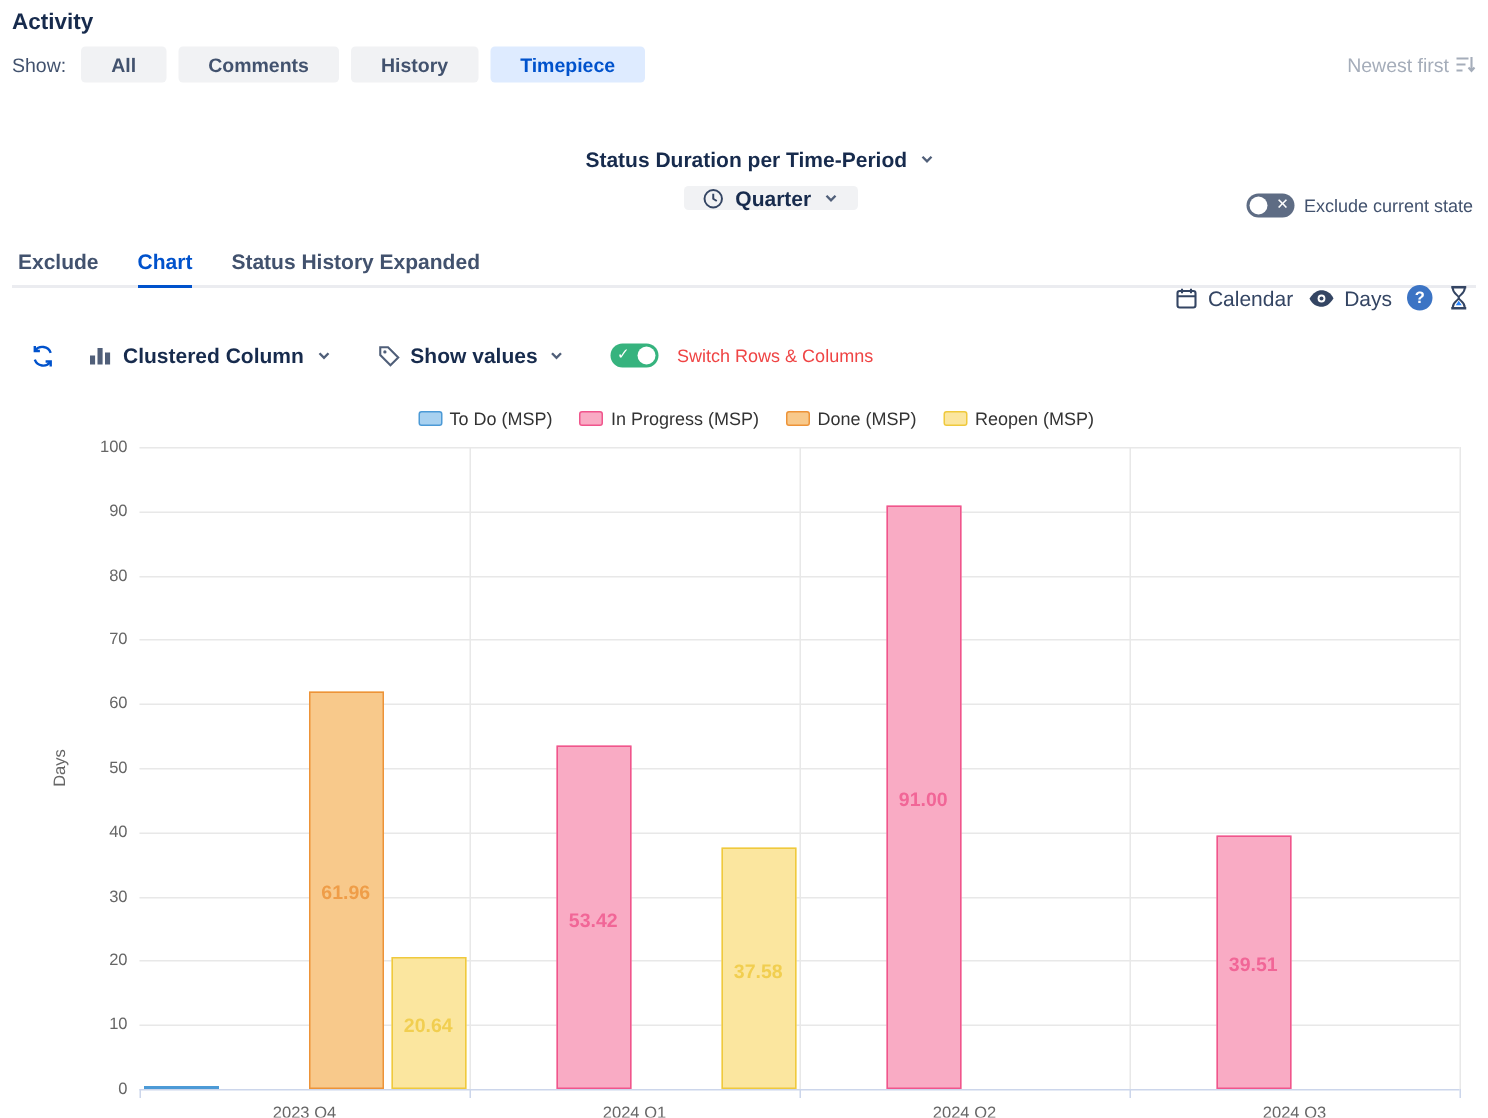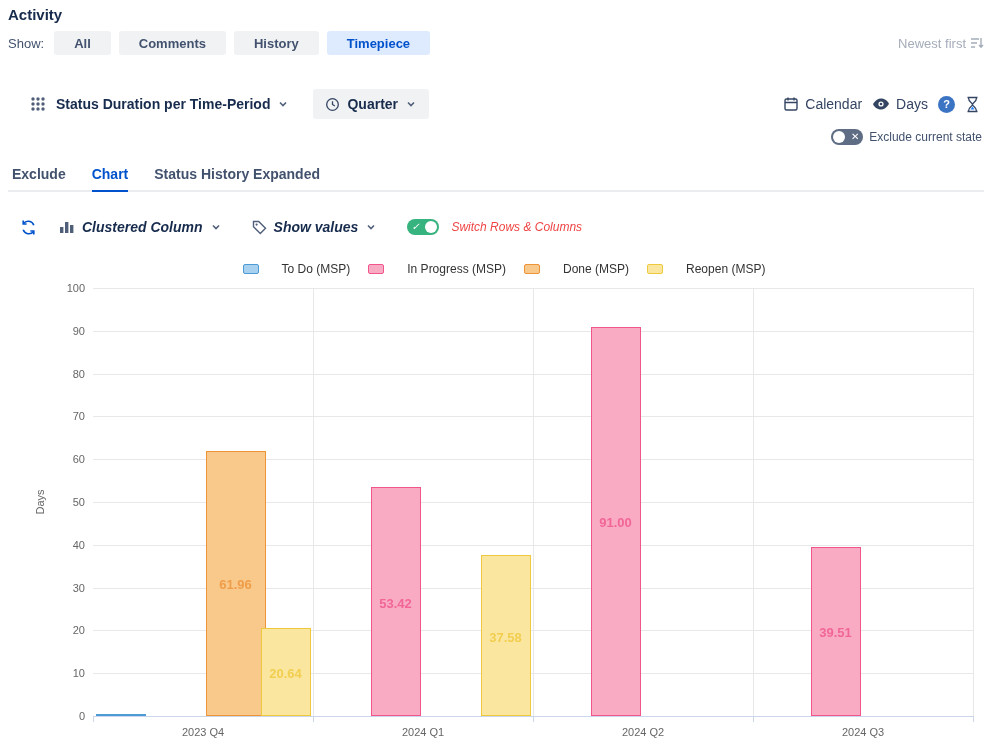--- a/index.html
+++ b/index.html
@@ -15,28 +15,28 @@
   .show-label { font-size:13px; color:#42526E; margin-right:2px; }
   .filter-btn {
     border:none; background:#F1F2F4; color:#42526E; font-size:13px; font-weight:600;
     height:24px; padding:0 20px; border-radius:3px; cursor:pointer;
     font-family:"Liberation Sans", sans-serif;
   }
   .filter-btn.active { background:#DEEBFF; color:#0052CC; }
   .sort-ctl { margin-left:auto; display:flex; align-items:center; gap:4px; color:#A5ADBA; font-size:13px; cursor:pointer; }
 
   
-  .report-toolbar { display:flex; align-items:center; margin-top:32px; padding-left:22px; height:32px; gap:10px; }
+  .report-toolbar { display:flex; align-items:center; margin-top:32px; padding-left:22px; height:32px; gap:10px;flex-direction:column; }
   .dd-label { display:flex; align-items:center; gap:7px; font-size:14px; font-weight:600; color:#172B4D; cursor:pointer; }
   .pill-btn {
     display:flex; align-items:center; gap:7px; background:#F1F2F4; border:none; border-radius:3px;
     height:30px; padding:0 12px; font-size:14px; font-weight:600; color:#172B4D; cursor:pointer; margin-left:14px;
     font-family:"Liberation Sans", sans-serif;
   }
-  .right-tools { margin-left:auto; display:flex; align-items:center; gap:10px; padding-right:4px; }
+  .right-tools { margin-left:auto; display:flex; align-items:center; gap:10px; padding-right:4px;margin-top:40px; }
   .tool-item { display:flex; align-items:center; gap:6px; font-size:14px; color:#344563; cursor:pointer; }
   .help-circle {
     width:17px; height:17px; border-radius:50%; background:#3C74C4; color:#fff; font-size:11px; font-weight:700;
     display:flex; align-items:center; justify-content:center; cursor:pointer;
   }
 
   
   .exclude-row { display:flex; justify-content:flex-end; align-items:center; gap:6px; margin-top:8px; height:18px; padding-right:2px; }
   .exclude-label { font-size:12px; color:#42526E; }
   .toggle { position:relative; border-radius:9px; cursor:pointer; }
@@ -46,28 +46,28 @@
   .toggle.on { width:32px; height:16px; background:#36B37E; }
   .toggle.on .knob { position:absolute; right:2px; top:2px; width:12px; height:12px; background:#fff; border-radius:50%; }
   .toggle.on .mark { position:absolute; left:4px; top:1px; color:#fff; font-size:10px; line-height:14px; }
 
   
   .tabs { display:flex; gap:26px; margin-top:14px; border-bottom:2px solid #EBECF0; padding:0 4px; }
   .tab { font-size:14px; font-weight:600; color:#42526E; padding:6px 0 8px 0; cursor:pointer; border-bottom:2px solid transparent; margin-bottom:-2px; }
   .tab.active { color:#0052CC; border-bottom-color:#0052CC; }
 
   
-  .chart-toolbar { display:flex; align-items:center; gap:12px; margin-top:22px; padding-left:12px; height:26px;font-style:italic; }
+  .chart-toolbar { display:flex; align-items:center; gap:12px; margin-top:32px; padding-left:12px; height:26px; }
   .ct-dd { display:flex; align-items:center; gap:7px; font-size:14px; font-weight:600; color:#172B4D; cursor:pointer; margin-right:18px; }
   .switch-label { font-size:12px; color:#ef4444; }
 
   
   #chart { position:relative; margin-top:22px; height:500px; width:992px; }
   .legend { position:absolute; top:0; left:0; right:0; display:flex; justify-content:center; gap:18px; }
-  .legend-item { display:flex; align-items:center; gap:23px; font-size:12px; color:#333; cursor:pointer; }
+  .legend-item { display:flex; align-items:center; gap:5px; font-size:12px; color:#333; cursor:pointer; }
   .swatch { width:16px; height:10px; border-radius:2px; border:1px solid; display:inline-block; }
   .hgrid { position:absolute; height:1px; background:#E8E8E8; }
   .vgrid { position:absolute; width:1px; background:#E8E8E8; }
   .xaxis { position:absolute; height:1px; background:#CCD6EB; }
   .xtick { position:absolute; width:1px; height:6px; background:#CCD6EB; }
   .ylab { position:absolute; font-size:11px; color:#666; text-align:right; width:70px; }
   .xlab { position:absolute; font-size:11px; color:#666; text-align:center; }
   .yaxis-title { position:absolute; font-size:11px; color:#666; transform:translate(-50%,-50%) rotate(-90deg); }
   .bar { position:absolute; border:1px solid; cursor:pointer; }
   .bar-label { position:absolute; left:-10px; right:-10px; text-align:center; font-size:13px; font-weight:700; opacity:.8; }
@@ -261,21 +261,21 @@
       <div class="bar" style="left: 87.5px; top: 452px; width: 50px; height: 2px; background: rgb(168, 209, 240); border-color: rgb(76, 154, 214);"></div>
       <div class="bar" style="left: 362.5px; top: 225.362px; width: 50px; height: 228.638px; background: rgb(249, 171, 196); border-color: rgb(240, 85, 140);">
         <div class="bar-label" style="top: 107.319px; color: rgb(240, 85, 140);">53.42</div>
       </div>
       <div class="bar" style="left: 582.5px; top: 64.52px; width: 50px; height: 389.48px; background: rgb(249, 171, 196); border-color: rgb(240, 85, 140);">
         <div class="bar-label" style="top: 187.74px; color: rgb(240, 85, 140);">91.00</div>
       </div>
       <div class="bar" style="left: 802.5px; top: 284.897px; width: 50px; height: 169.103px; background: rgb(249, 171, 196); border-color: rgb(240, 85, 140);">
         <div class="bar-label" style="top: 77.5514px; color: rgb(240, 85, 140);">39.51</div>
       </div>
-      <div class="bar" style="left: 197.5px; top: 188.811px; width: 60px; height: 265.189px; background: rgb(248, 201, 139); border-color: rgb(237, 147, 56);">
+      <div class="bar" style="left: 197.5px; top: 188.811px; width: 50px; height: 265.189px; background: rgb(248, 201, 139); border-color: rgb(237, 147, 56);">
         <div class="bar-label" style="top: 125.594px; color: rgb(237, 147, 56);">61.96</div>
       </div>
       <div class="bar" style="left: 252.5px; top: 365.661px; width: 50px; height: 88.3392px; background: rgb(251, 230, 159); border-color: rgb(239, 201, 61);">
         <div class="bar-label" style="top: 37.1696px; color: rgb(239, 201, 61);">20.64</div>
       </div>
       <div class="bar" style="left: 472.5px; top: 293.158px; width: 50px; height: 160.842px; background: rgb(251, 230, 159); border-color: rgb(239, 201, 61);">
         <div class="bar-label" style="top: 73.4212px; color: rgb(239, 201, 61);">37.58</div>
       </div>
     </div>
 

